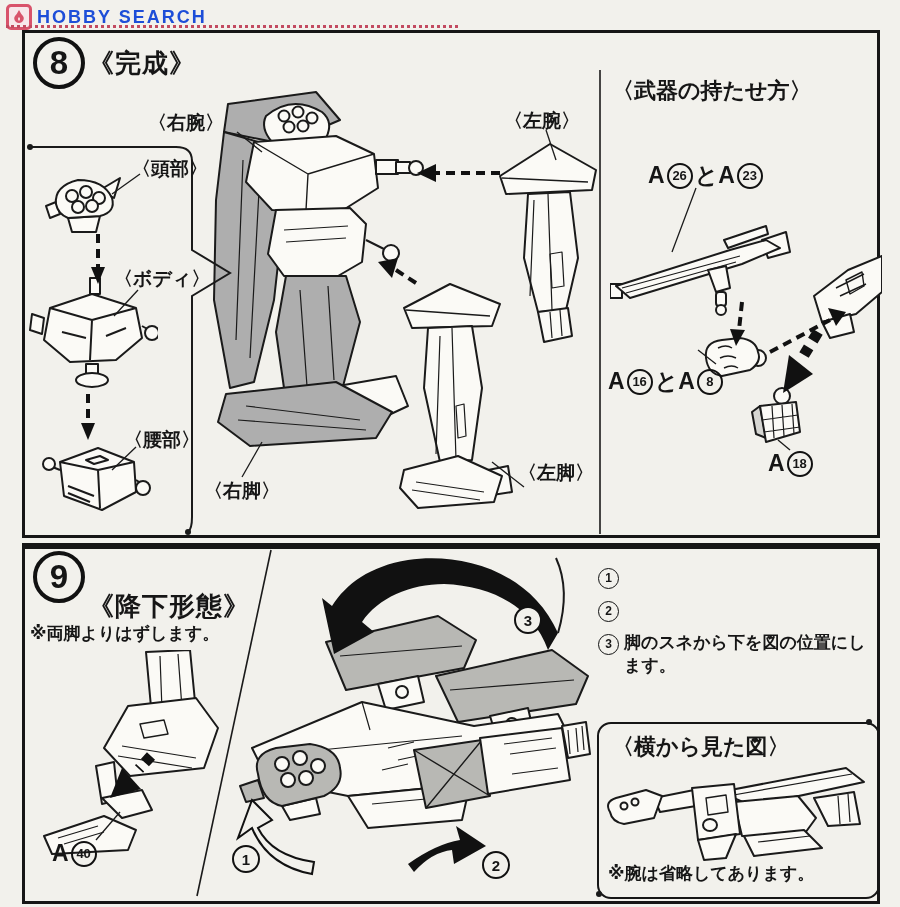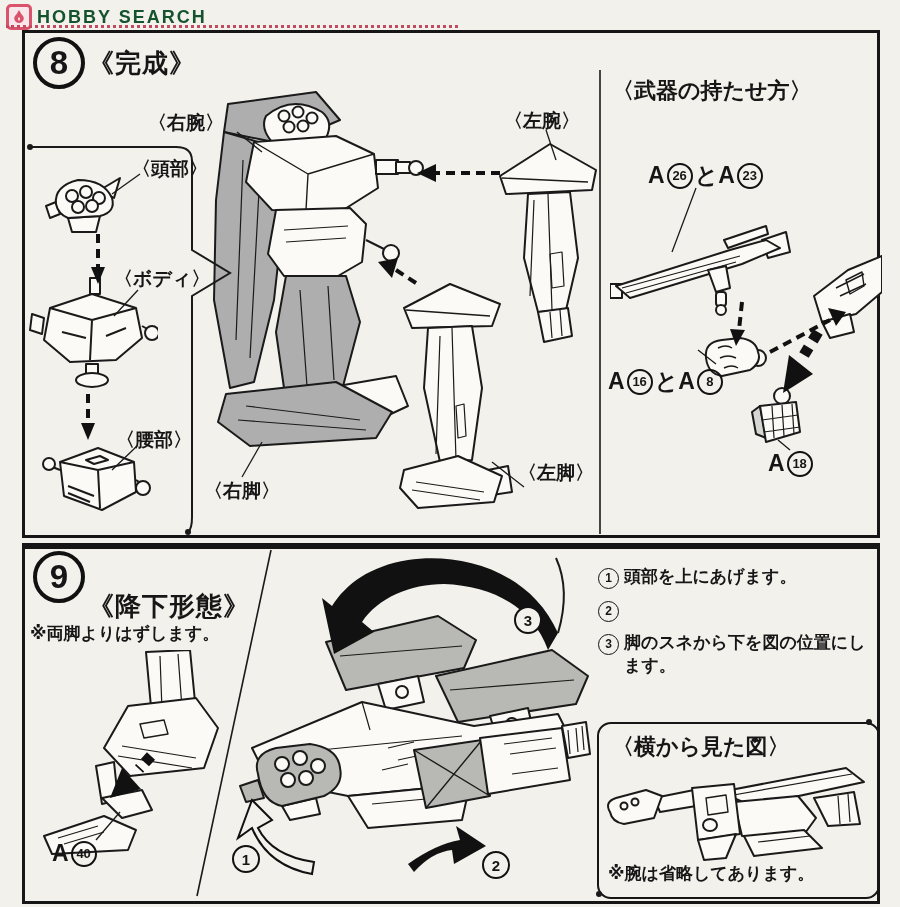--- a/index.html
+++ b/index.html
@@ -30,21 +30,21 @@
          font-size:17px;font-weight:bold;z-index:6;}
   .step{display:flex;gap:5px;line-height:1.35;}
   .step .circ{width:19px;height:19px;font-size:12px;border-width:1.5px;margin-top:2px;}
   .callout{position:absolute;width:24px;height:24px;border:2px solid #111;border-radius:50%;
            display:flex;align-items:center;justify-content:center;font-size:15px;font-weight:bold;
            background:#f2f1ec;z-index:6;}
   .sidebox{position:absolute;left:597px;top:722px;width:279px;height:173px;border:2px solid #161616;border-radius:14px;z-index:2;}
   .art{position:absolute;z-index:3;}
   #overlay{position:absolute;left:0;top:0;z-index:5;pointer-events:none;}
   #logo{position:absolute;left:6px;top:4px;display:flex;align-items:center;gap:5px;z-index:7;}
-  #logo .logotext{font-size:18px;font-weight:bold;letter-spacing:2px;color:#14532d;}
+  #logo .logotext{font-size:18px;font-weight:bold;letter-spacing:2px;color:#1d4ed8;}
   #logo .logoicon{width:20px;height:20px;border:3px solid #d8536b;border-radius:5px;display:flex;align-items:center;justify-content:center;background:#f7e7ea;}
   #logorule{position:absolute;left:6px;top:25px;width:452px;height:0;border-bottom:3px dotted #c24a60;z-index:7;}
   svg{display:block;}
   .ln{stroke:#1a1a1a;fill:none;}
 </style>
 </head>
 <body>
 
 <div id="logo">
   <span class="logoicon">
@@ -195,21 +195,21 @@
   <g stroke="#1a1a1a" stroke-width="2" fill="#fbfaf6" stroke-linejoin="round">
     <circle cx="32" cy="10" r="8"></circle>
     <path d="M10 20 L2 26 L6 48 L16 52 Z" fill="#d6d6d2"></path>
     <path d="M10 20 L46 16 L50 46 L16 56 Z"></path>
     <path d="M22 20 L24 52 M32 19 L34 50 M42 18 L44 48 M12 34 L48 29 M14 46 L50 41" class="ln" stroke-width="1.2"></path>
   </g>
 </svg>
 
 <div class="plabel" style="left:132px;top:156px;">〈頭部〉</div>
 <div class="plabel" style="left:114px;top:266px;">〈ボディ〉</div>
-<div class="plabel" style="left:116px;top:427px;">〈腰部〉</div>
+<div class="plabel" style="left:124px;top:427px;">〈腰部〉</div>
 <div class="plabel" style="left:148px;top:110px;">〈右腕〉</div>
 <div class="plabel" style="left:504px;top:108px;">〈左腕〉</div>
 <div class="plabel" style="left:204px;top:478px;">〈右脚〉</div>
 <div class="plabel" style="left:518px;top:460px;">〈左脚〉</div>
 <div class="sechead" style="left:612px;top:76px;">〈武器の持たせ方〉</div>
 <div class="partlabel" style="left:648px;top:160px;">
     <span>A</span>
     <span class="circ">26</span>
     <span>とA</span>
     <span class="circ">23</span>
@@ -306,21 +306,20 @@
 </svg>
 <div class="note" style="left:608px;top:862px;">※腕は省略してあります。</div>
 
 <div class="partlabel" style="left:52px;top:840px;">
     <span>A</span>
     <span class="circ">40</span>
   </div>
 <div class="steps">
   <div class="step">
     <span class="circ">1</span>
-    <span>頭部を上にあげます。</span>
   </div>
   <div class="step">
     <span class="circ">2</span>
   </div>
   <div class="step">
     <span class="circ">3</span>
     <span>脚のスネから下を図の位置にします。</span>
   </div>
 </div>
 <div class="callout" style="left:232px;top:845px;">1</div>

